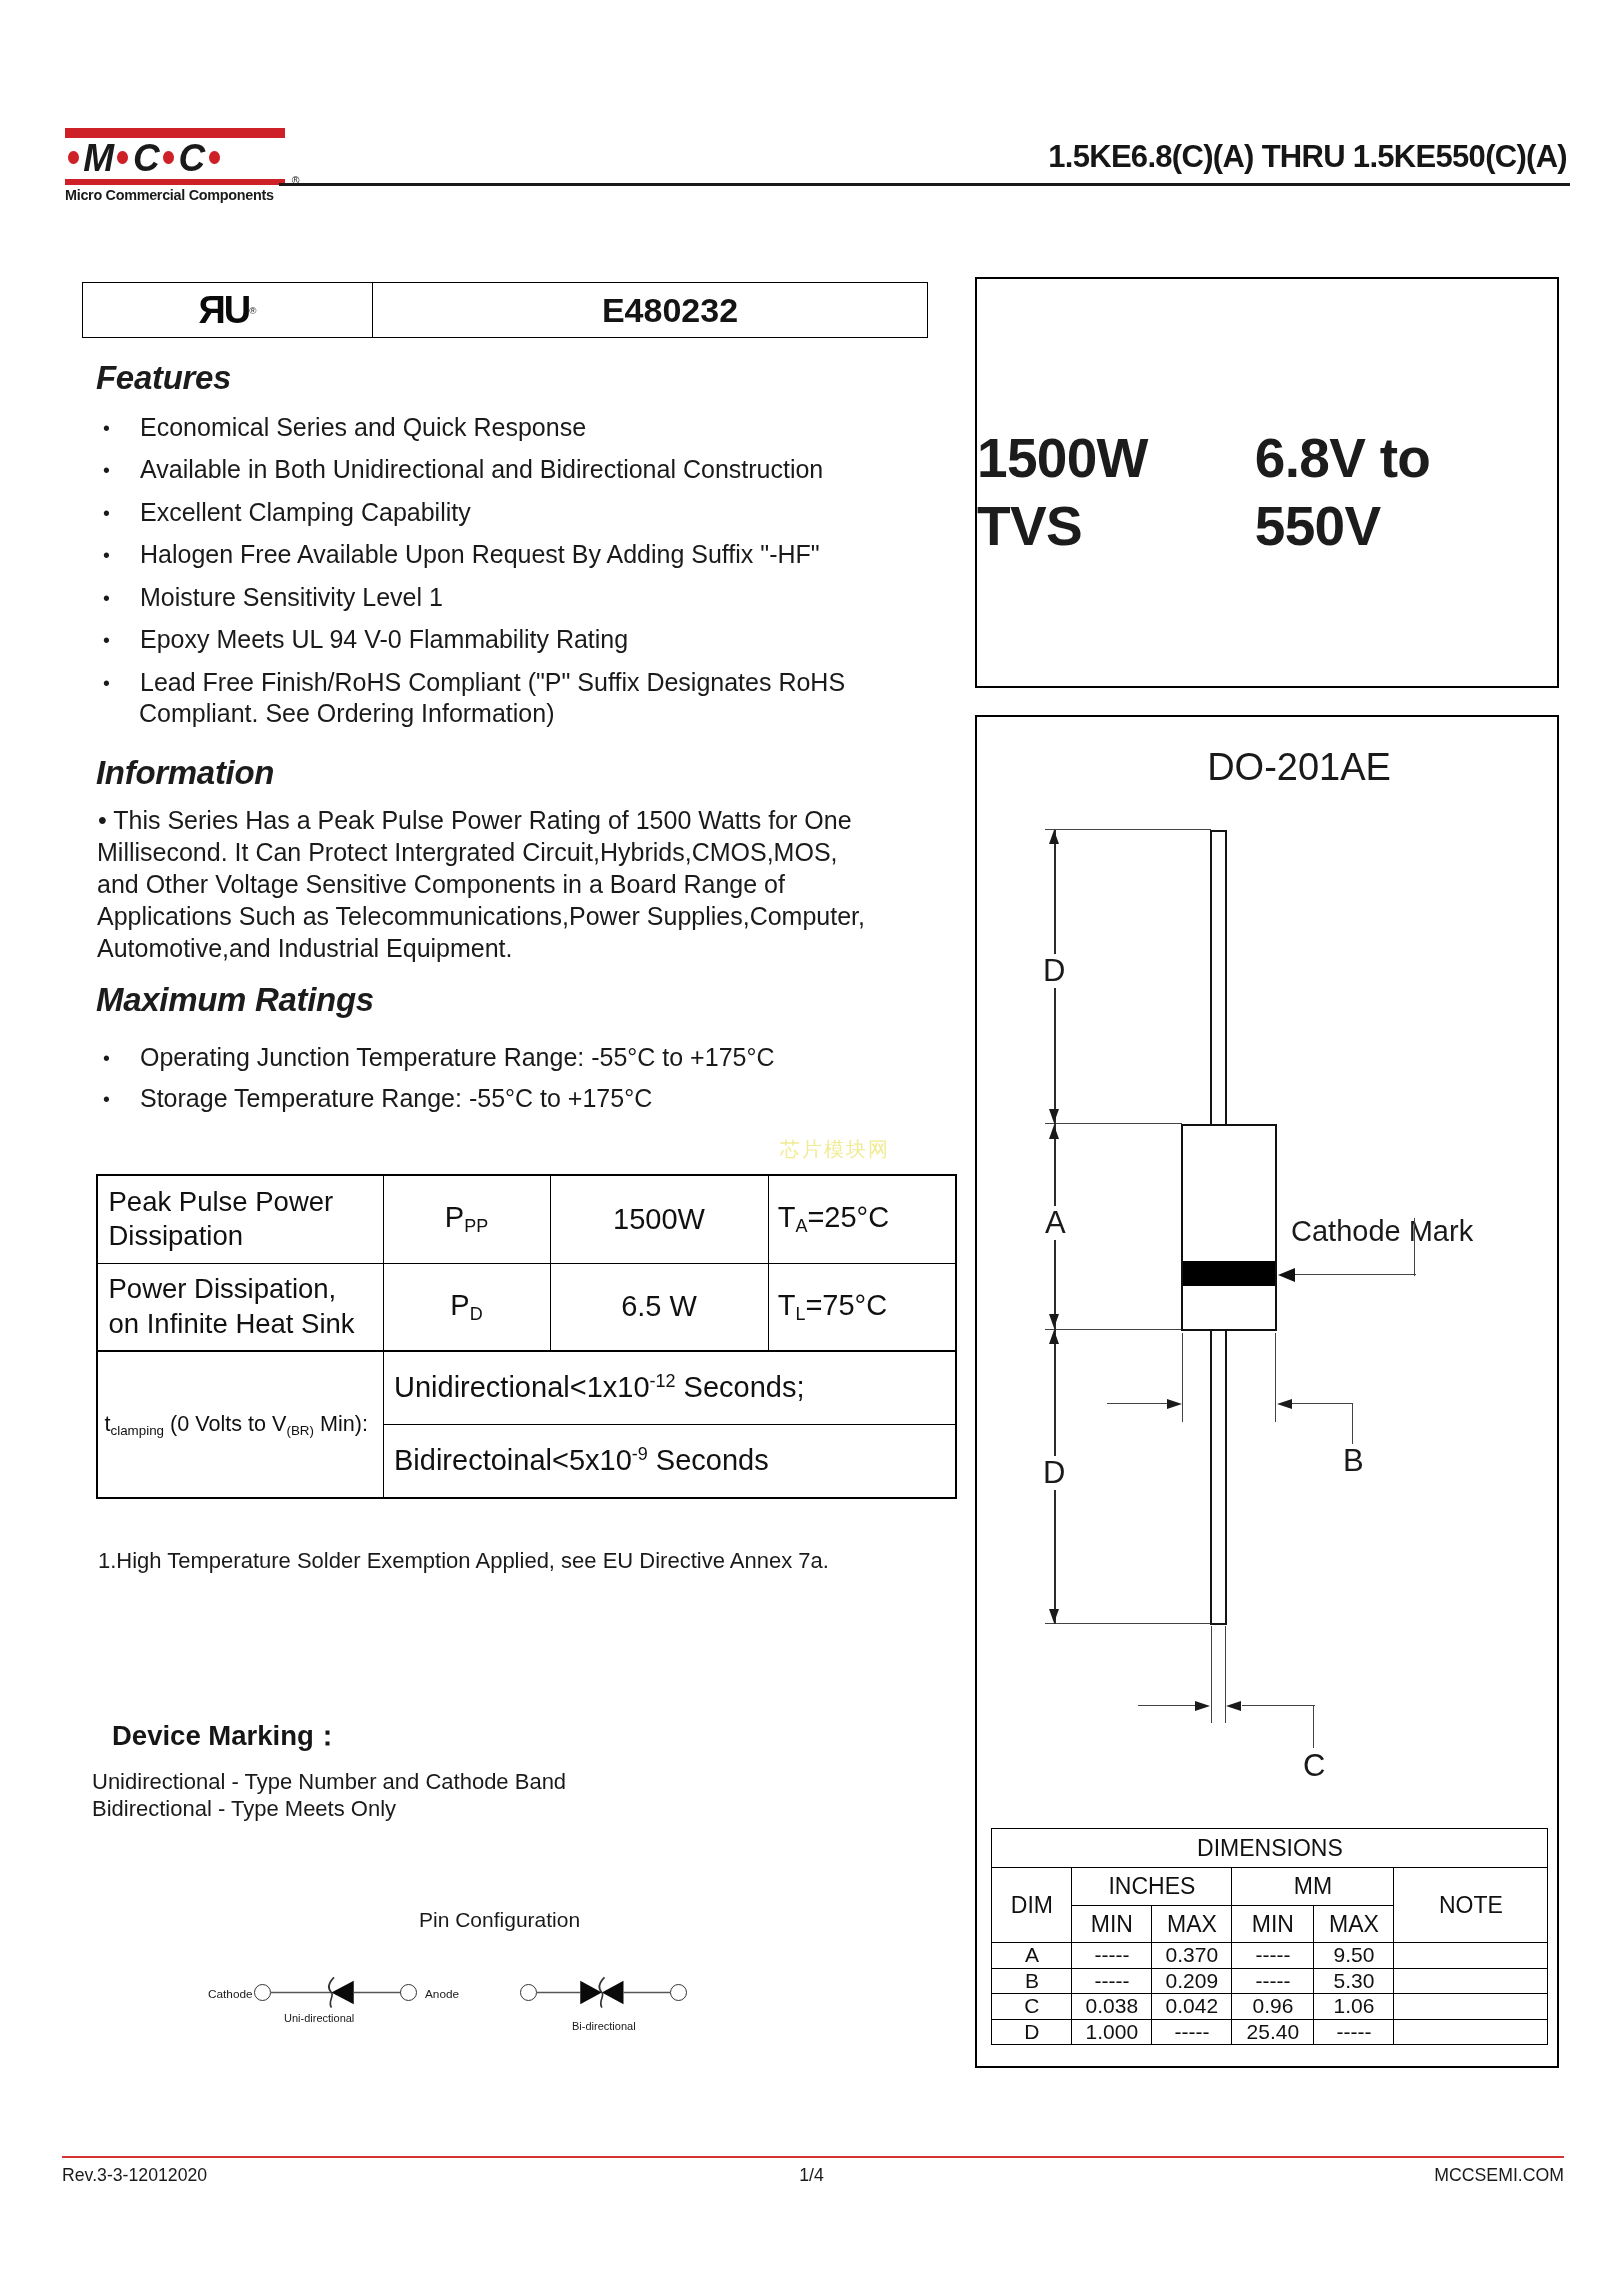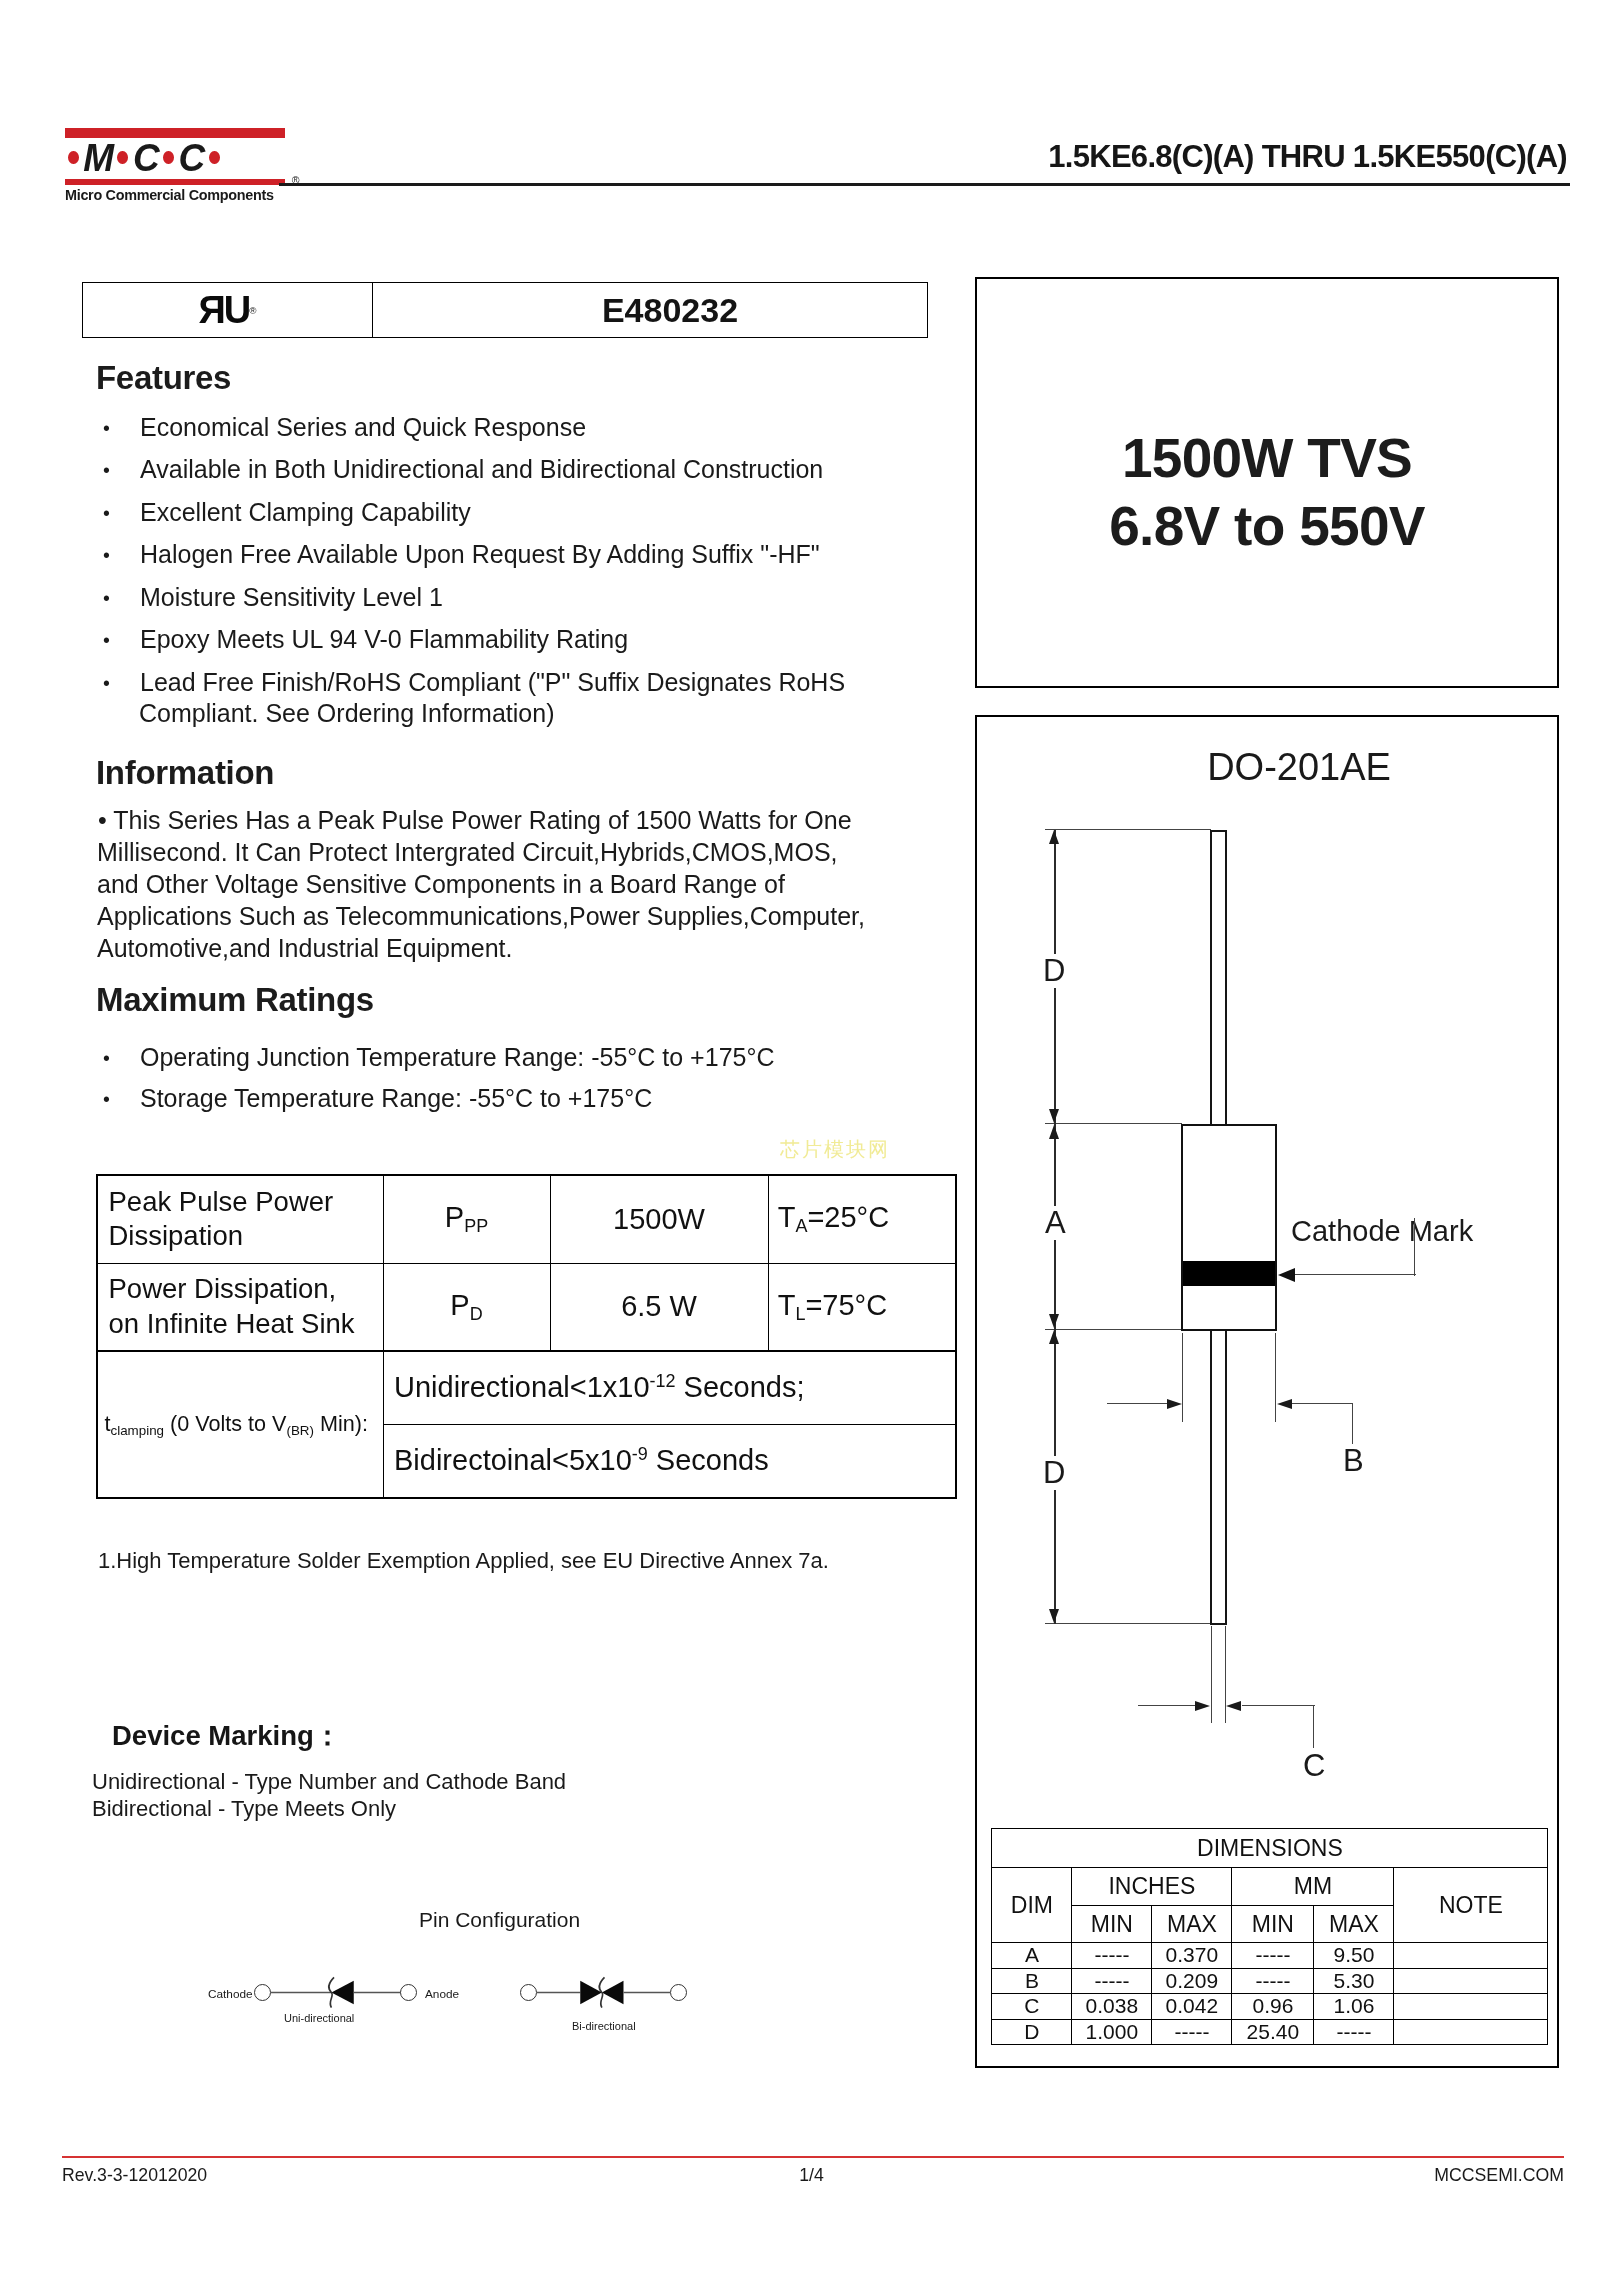--- a/index.html
+++ b/index.html
@@ -24,21 +24,21 @@
 
   
   .ul-box { border:1.3px solid #000; display:flex;gap:40px; }
   .ul-cell-left { width:290px; border-right:1.3px solid #000; display:flex; align-items:center; justify-content:center; }
   .ul-cell-right { flex:1; display:flex; align-items:center; justify-content:center; }
   .ul-mark { font-size:38px; font-weight:800; letter-spacing:-2px; color:#0a0a0a; }
   .ul-reg { font-size:9.8px; vertical-align:super; }
   .ul-number { font-size:34px; font-weight:bold; color:#141414; }
 
   
-  .sec-heading { font-size:33px; font-weight:bold; color:#1c1c1c; letter-spacing:-0.3px; }
+  .sec-heading { font-size:33px; font-weight:bold; color:#1c1c1c; letter-spacing:-0.3px;font-style:italic; }
   .body-line { font-size:25px; color:#1a1a1a; white-space:nowrap; }
   .bullet-item { display:flex; }
   .bullet-glyph { font-size:19.6px; width:41px; padding-left:3.9px; padding-top:3.9px; color:#1a1a1a; }
   .watermark { font-size:20px; letter-spacing:2px; color:#F1EB96; }
 
   
   table { border-collapse:collapse; table-layout:fixed; }
   .ratings { width:858px; border:2px solid #000; }
   .ratings td { border:1.3px solid #000; vertical-align:middle; }
   .ratings .r1 td, .ratings .r2 td { height:88px; }
@@ -59,21 +59,21 @@
   .dm-line { font-size:22px; color:#1a1a1a; }
 
   
   .pc-title { font-size:21px; color:#1a1a1a; }
   .pc-label-sm { font-size:11.8px; color:#1a1a1a; }
   .pc-label-xs { font-size:11px; color:#1a1a1a; }
   .pc-circle { width:17px; height:17px; border:1.3px solid #333; border-radius:50%; background:#fff; }
 
   
   .panel-box { border:2px solid #000; background:#fff; }
-  .power-box { display:flex; flex-direction:column; align-items:center; justify-content:center; padding-top:18.3px; }
+  .power-box { display:flex; flex-direction:row; align-items:center; justify-content:center; padding-top:18.3px; }
   .power-line { font-size:55px; font-weight:bold; color:#1c1c1c; line-height:68px; letter-spacing:-0.7px; }
   .pkg-title { font-size:38px; color:#1a1a1a; text-align:center; width:100%;margin-left:32px; }
   .draw-line { background:#444; }
   .dim-vline { background:#2b2b2b; }
   .lead-rect { border:2px solid #151515; background:#fff; }
   .body-rect { border:2.6px solid #111; background:#fff; z-index:2; }
   .cathode-band { position:absolute; left:0; right:0; top:135px; height:25px; background:#000; }
   .dim-label { font-size:31px; color:#1a1a1a; background:#fff; padding:1.3px 2px; line-height:1; z-index:3; }
   .cm-label { font-size:29px; color:#1a1a1a; }
   .arr-up    { width:0; height:0; border-left:5.9px solid transparent; border-right:5.9px solid transparent; border-bottom:14.4px solid #1a1a1a; }

